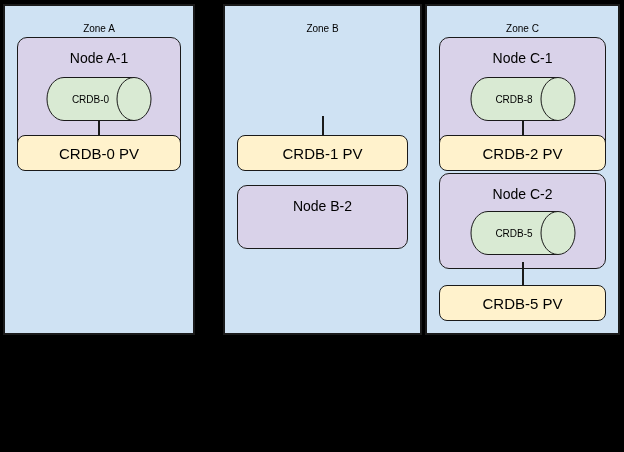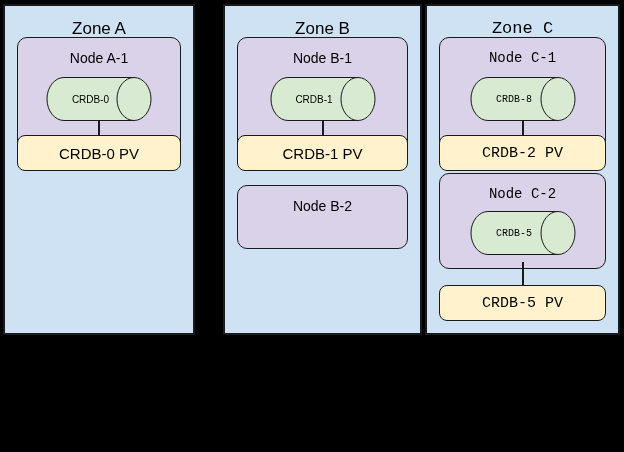--- a/index.html
+++ b/index.html
@@ -21,24 +21,24 @@
   }
   .canvas{position:relative;width:624px;height:452px;background:var(--canvas_bg);}
   .zone{
     position:absolute;top:4px;height:331px;
     background:var(--zone_fill);
     border:2px solid var(--stroke);
     box-sizing:border-box;
   }
   #zone-a{left:3px;width:192px;}
   #zone-b{left:223px;width:199px;}
-  #zone-c{left:425px;width:195px;font-family:Liberation Mono, monospace;}
+  #zone-c{left:425px;width:195px;}
   .zone-title{
     position:absolute;top:15px;left:0;right:0;
-    text-align:center;font-size:17px;line-height:16px;
+    text-align:center;font-size:10px;line-height:16px;
   }
   .node{
     position:absolute;left:12px;right:12px;
     background:var(--node_fill);
     border:1px solid var(--stroke);
     border-radius:10px;
     box-sizing:border-box;
   }
   .node-top{top:31px;height:115px;}
   .node-b2{top:179px;height:64px;}
@@ -95,30 +95,20 @@
       </div>
     </div>
     <div class="connector connector-top"></div>
     <div class="pv pv-top">
       <span>CRDB-0 PV</span>
     </div>
   </section>
 
   <section class="zone" id="zone-b">
     <div class="zone-title">Zone B</div>
-    <div class="node node-top">
-      <div class="node-title">Node B-1</div>
-      <div class="cyl">
-        <svg width="105" height="44" viewBox="0 0 105 44">
-          <path class="shape" d="M 87.5 0.5 L 17.5 0.5 A 17 21.5 0 0 0 17.5 43.5 L 87.5 43.5"></path>
-          <ellipse class="shape" cx="87.5" cy="22" rx="17" ry="21.5"></ellipse>
-        </svg>
-        <span class="cyl-label">CRDB-1</span>
-      </div>
-    </div>
     <div class="connector connector-top"></div>
     <div class="pv pv-top">
       <span>CRDB-1 PV</span>
     </div>
     <div class="node node-b2">
       <div class="node-title">Node B-2</div>
     </div>
   </section>
 
   <section class="zone" id="zone-c">

